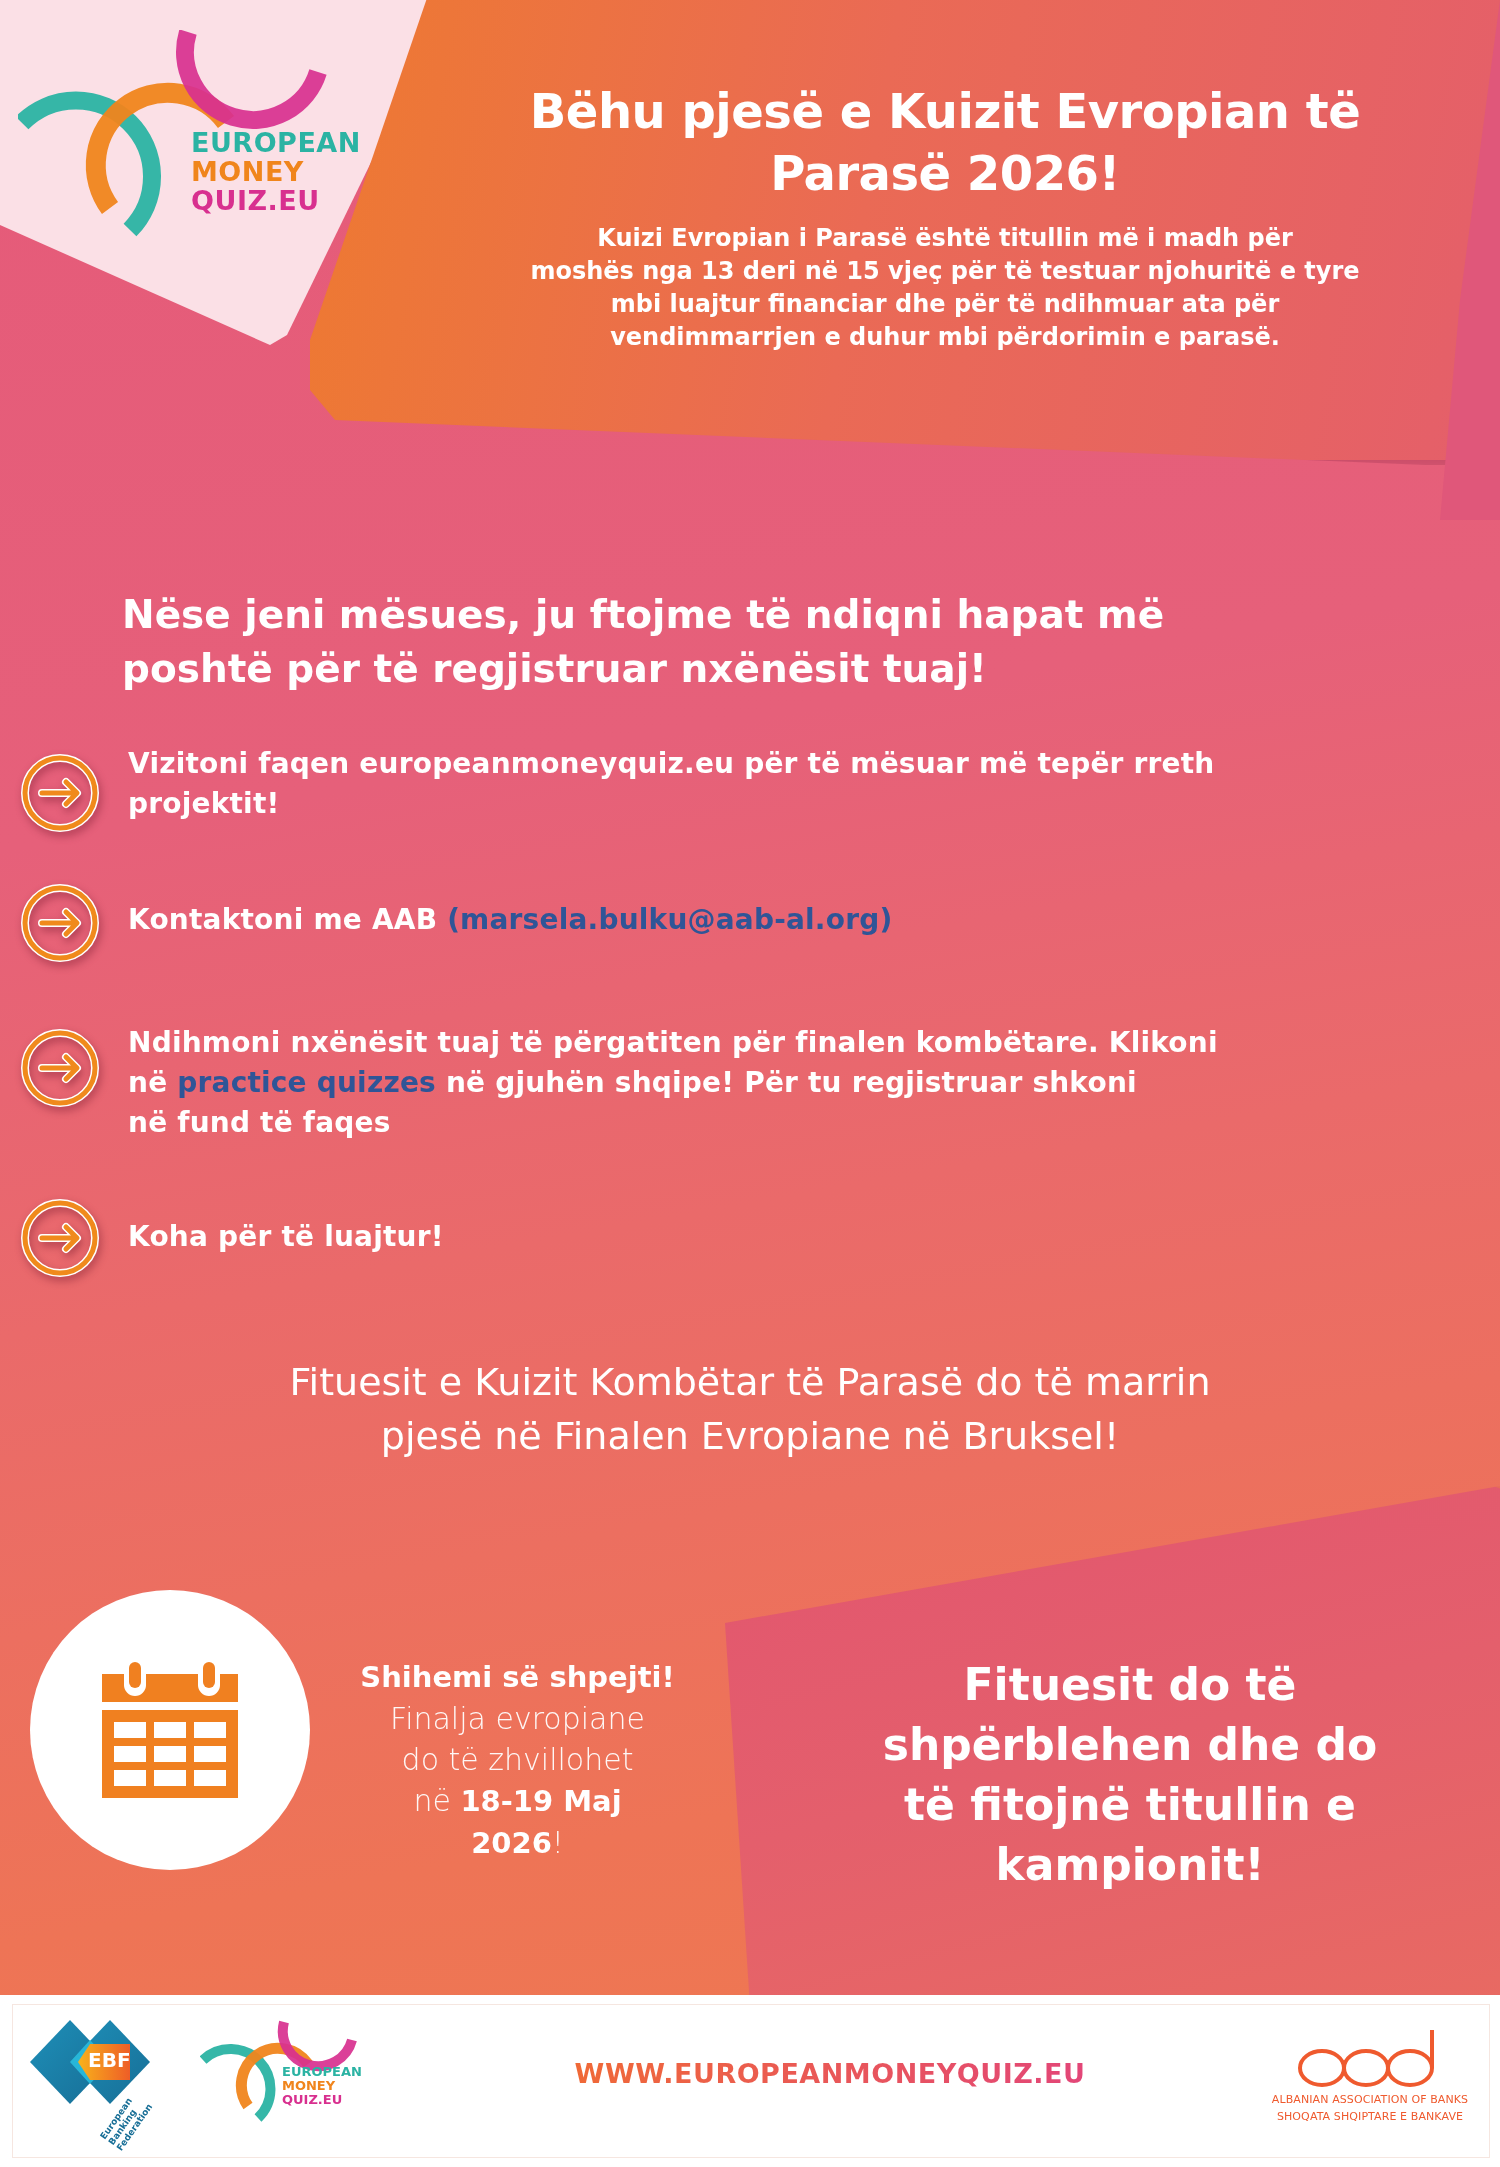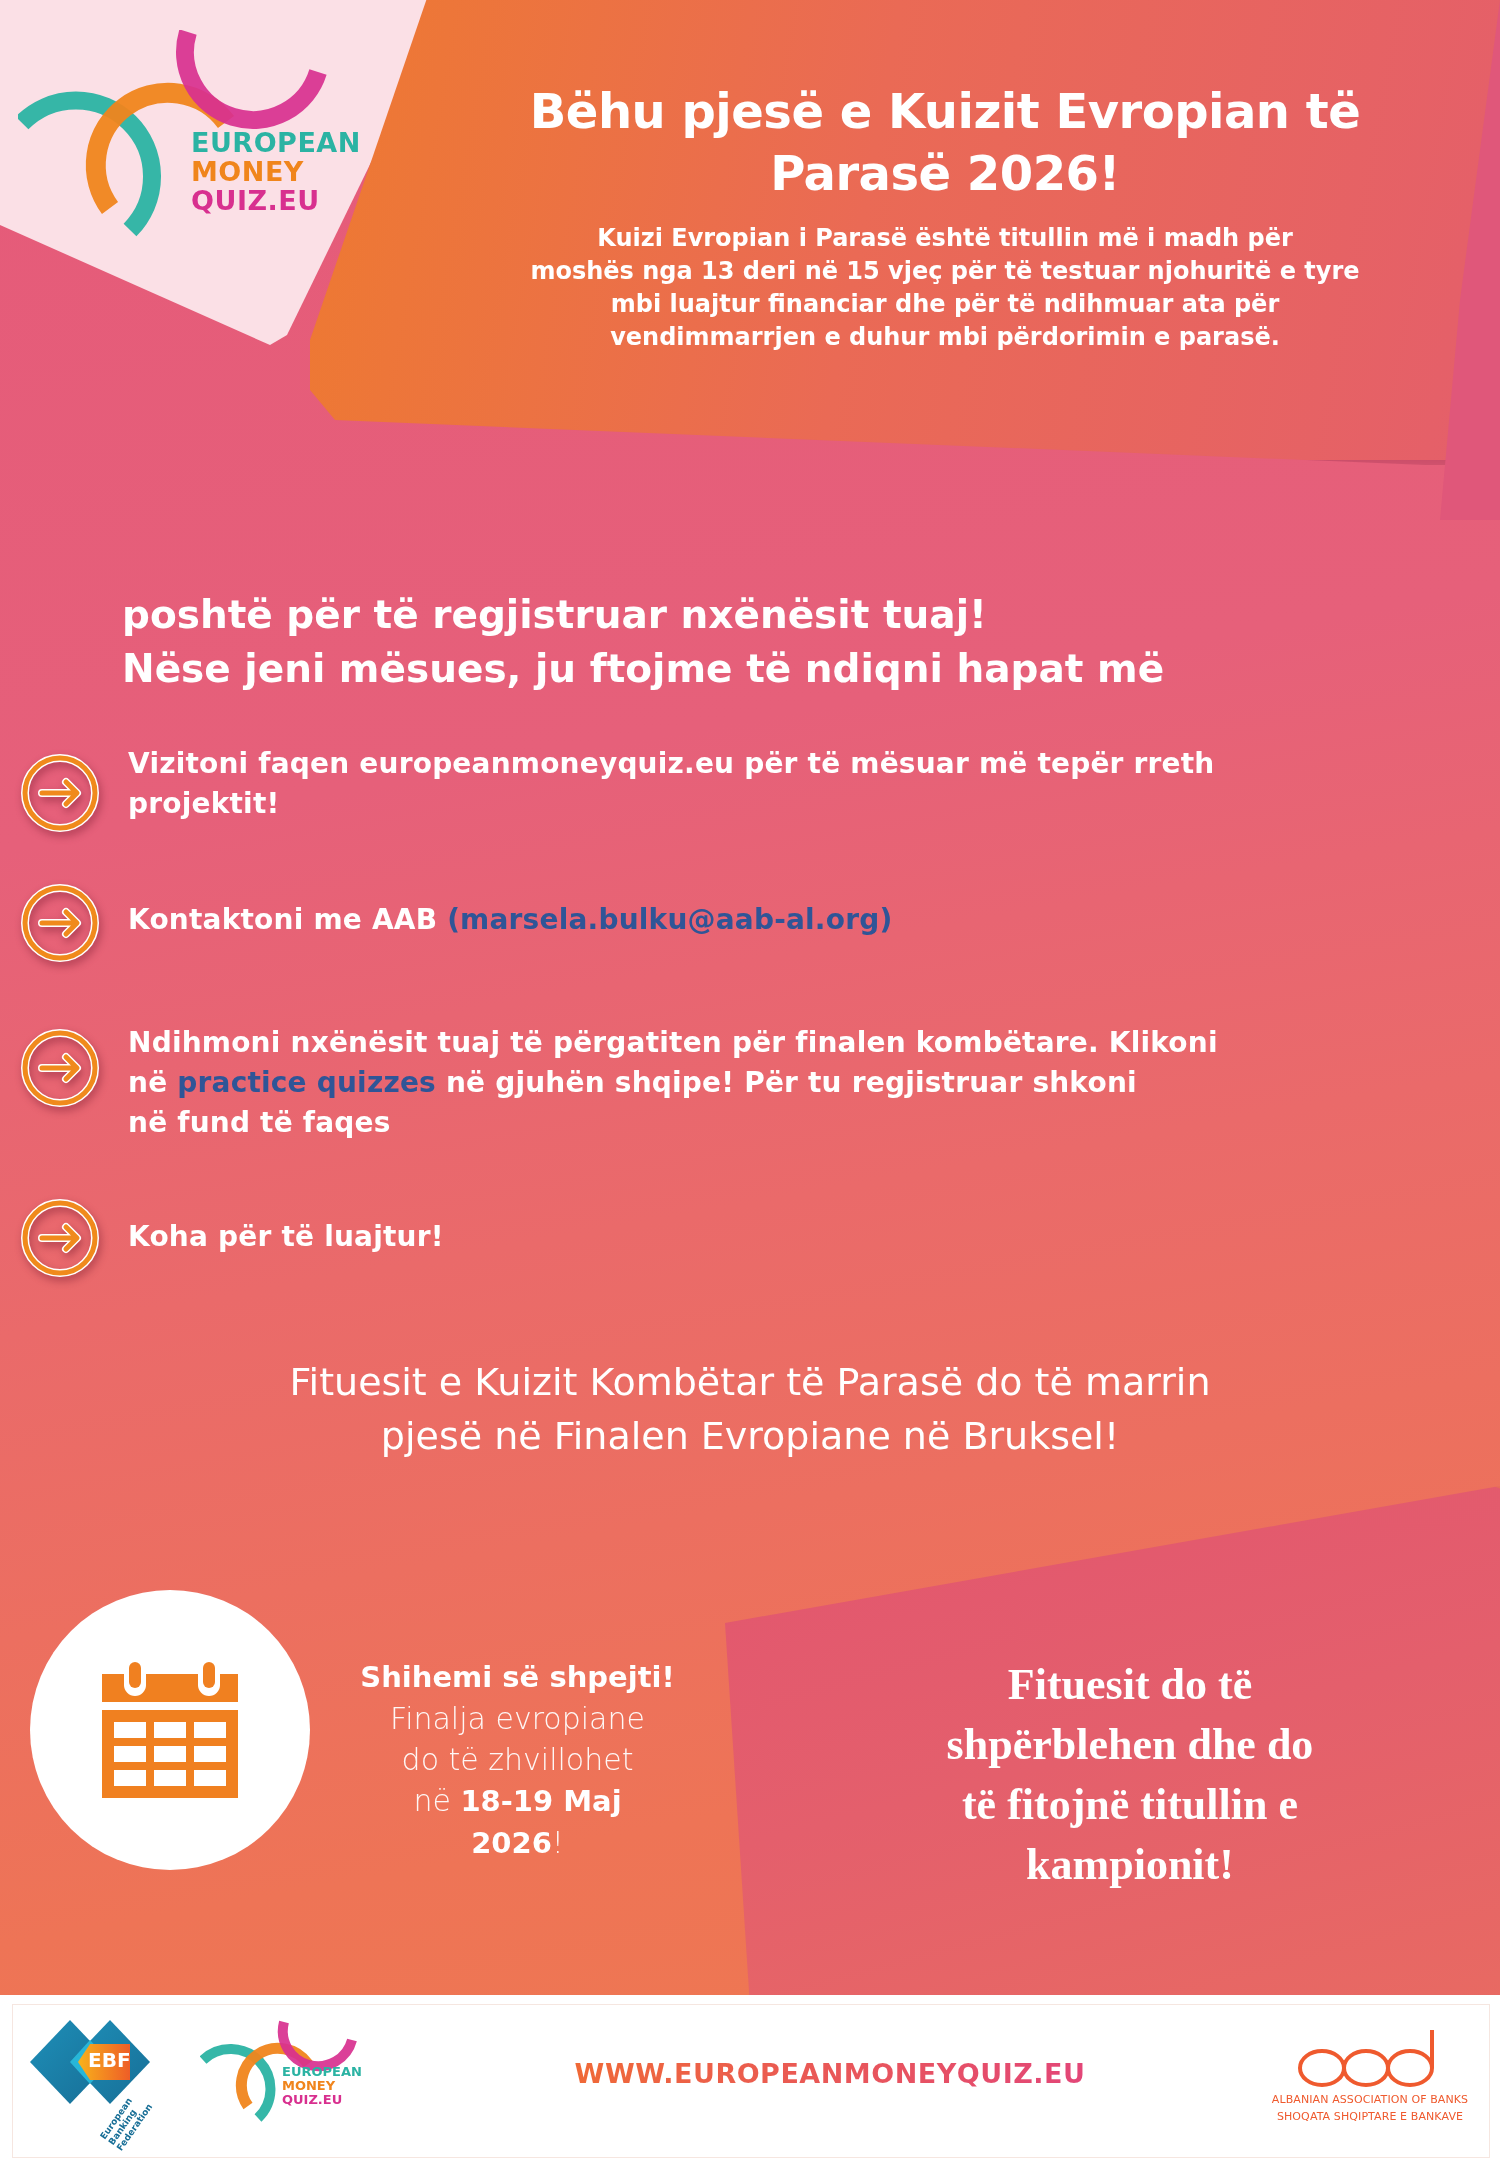--- a/index.html
+++ b/index.html
@@ -90,21 +90,21 @@
 
   .see-soon {
     left: 330px; top: 1657px; width: 375px; text-align: center;
     font-size: 29px; line-height: 41px;
   }
   .see-soon .b { font-weight: 700; }
   .see-soon .l { font-weight: 300; font-family: "DejaVu Sans", sans-serif; color: #fff; opacity: 0.95; font-size: 30px; }
 
   .champ {
     left: 800px; top: 1655px; width: 660px; text-align: center;
-    font-size: 44px; line-height: 60px; font-weight: 700; font-family: Liberation Serif, serif;
+    font-size: 44px; line-height: 60px; font-weight: 700;
   }
 
   
   .footer-band { left: 0; top: 1995px; width: 1500px; height: 172px; background: #fff; }
   .footer-box {
     left: 12px; top: 2004px; width: 1478px; height: 154px; background: #fff;
     border: 1px solid #f6e6e0;
   }
   .ebf-logo { left: 28px; top: 2018px; width: 150px; height: 130px; }
   .emq-small { left: 200px; top: 2020px; width: 160px; height: 110px; }
@@ -151,22 +151,22 @@
   <div>Parasë 2026!</div>
 </div>
 <div class="abs intro">
   <div>Kuizi Evropian i Parasë është titullin më i madh për</div>
   <div>moshës nga 13 deri në 15 vjeç për të testuar njohuritë e tyre</div>
   <div>mbi luajtur financiar dhe për të ndihmuar ata për</div>
   <div>vendimmarrjen e duhur mbi përdorimin e parasë.</div>
 </div>
 
 <div class="abs teacher-heading">
+  <div>Nëse jeni mësues, ju ftojme të ndiqni hapat më</div>
   <div>poshtë për të regjistruar nxënësit tuaj!</div>
-  <div>Nëse jeni mësues, ju ftojme të ndiqni hapat më</div>
 </div>
 
 <div class="abs" style="left:0;top:740px;width:1500px;height:110px;">
   <svg class="arrow-ico" style="top:13px;" viewBox="0 0 80 80">
     <circle cx="40" cy="40" r="35" fill="none" stroke="#fff" stroke-width="8"></circle>
     <circle cx="40" cy="40" r="35" fill="none" stroke="#f08a1c" stroke-width="5"></circle>
     <path d="M22 40 H56 M46 29 L57 40 L46 51" fill="none" stroke="#fff" stroke-width="8" stroke-linecap="round" stroke-linejoin="round"></path>
     <path d="M22 40 H56 M46 29 L57 40 L46 51" fill="none" stroke="#f08a1c" stroke-width="5" stroke-linecap="round" stroke-linejoin="round"></path>
   </svg>
   <div class="step-text" style="top:4px;">

